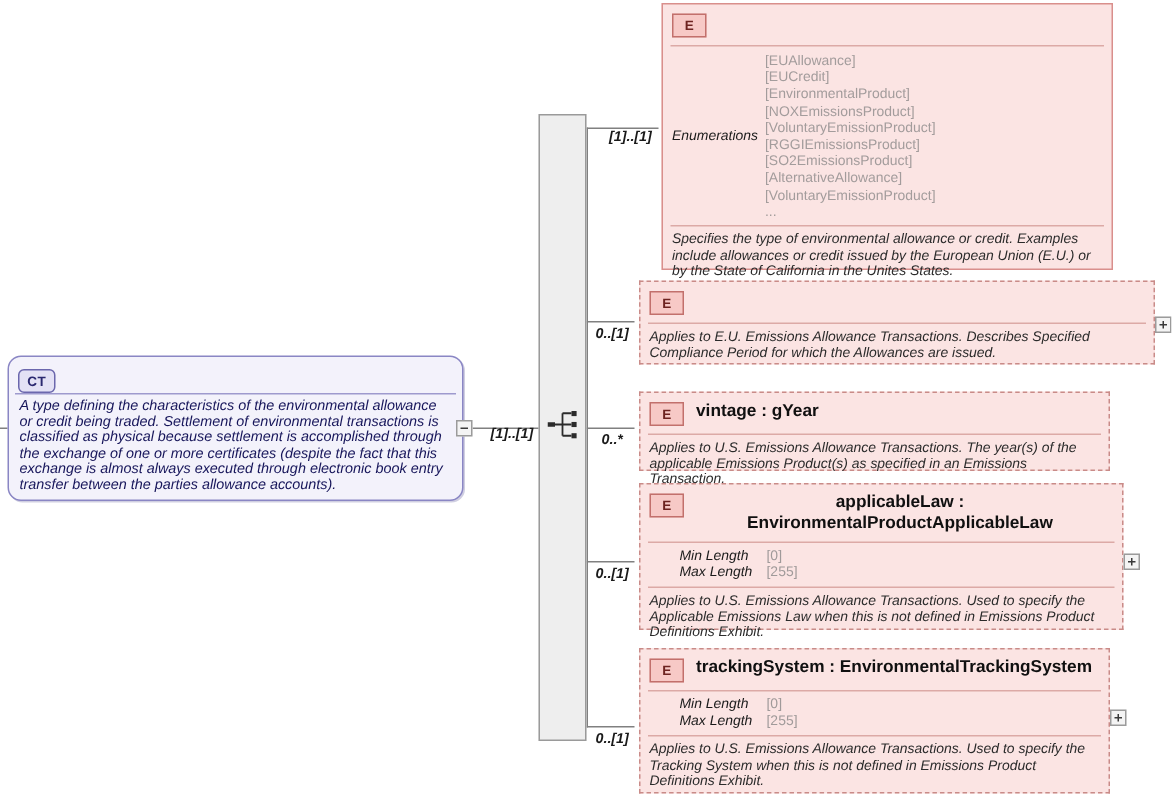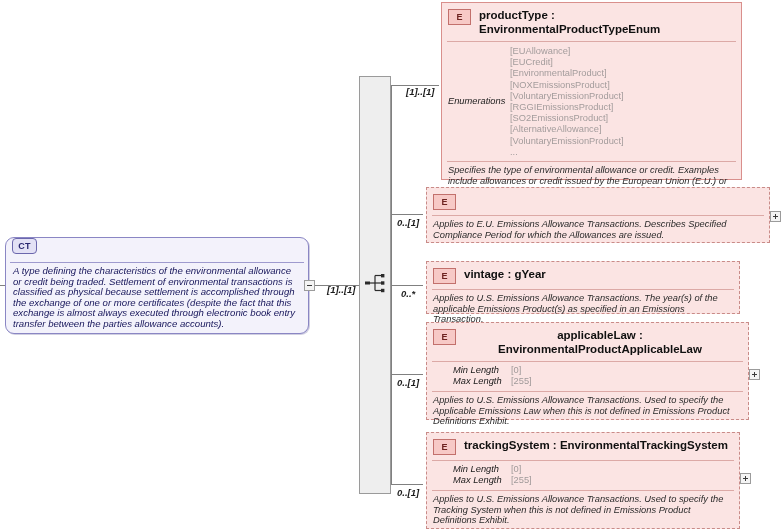--- a/index.html
+++ b/index.html
@@ -30,24 +30,23 @@
     width: 304px;
     height: 97px;
     background: #f3f2fb;
     border: 1px solid #8a86c4;
     border-radius: 9px;
     box-shadow: 1px 1px 0 rgba(120,118,170,.35);
   }
   .ct-header {
     height: 24px;
     display: flex;
-    align-items: flex-start;
+    align-items: flex-end;
     padding: 0 6px;
     gap: 7px;
-    flex-direction: column;
   }
   .ct-badge {
     display: inline-flex;
     align-items: center;
     justify-content: center;
     width: 23px;
     height: 14px;
     border: 1px solid #6b67ad;
     border-radius: 4px;
     background: #e3e1f5;
@@ -270,25 +269,20 @@
   <line x1="10" y1="18.5" x2="16" y2="18.5" stroke="#2b2b2b" stroke-width="1.2"></line>
   <rect x="16" y="2" width="3.4" height="3.4" fill="#2b2b2b"></rect>
   <rect x="16" y="9.3" width="3.4" height="3.4" fill="#2b2b2b"></rect>
   <rect x="16" y="16.8" width="3.4" height="3.4" fill="#2b2b2b"></rect>
 </svg>
 
 <div class="card" style="left:406px; top:74px;">[1]..[1]</div>
 <div class="node el-box solid" style="left:441px; top:2px; width:301px; height:178px;">
   <div class="el-header">
     <span class="el-badge">E</span>
-    <span class="el-title">
-      <span>productType</span>
-      <span>:</span>
-      <span>EnvironmentalProductTypeEnum</span>
-    </span>
   </div>
   <div class="el-rule"></div>
   <div class="enums">
     <span class="enums-label">Enumerations</span>
     <span class="enums-list">
       <div>[EUAllowance]</div>
       <div>[EUCredit]</div>
       <div>[EnvironmentalProduct]</div>
       <div>[NOXEmissionsProduct]</div>
       <div>[VoluntaryEmissionProduct]</div>

